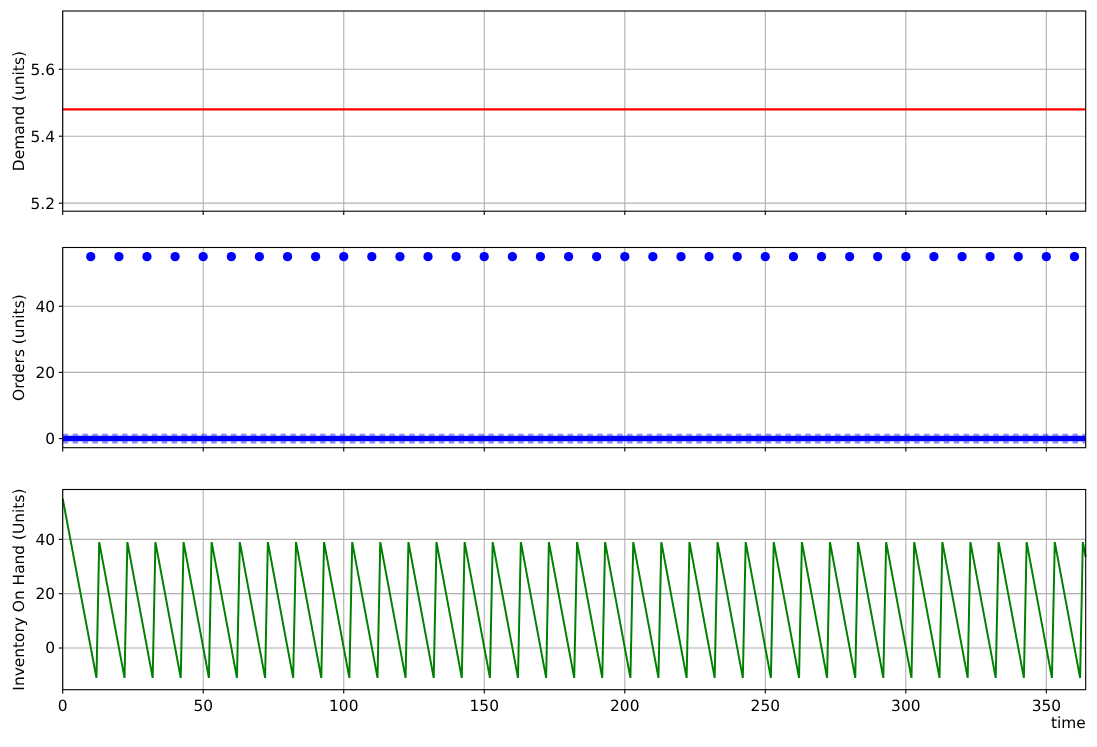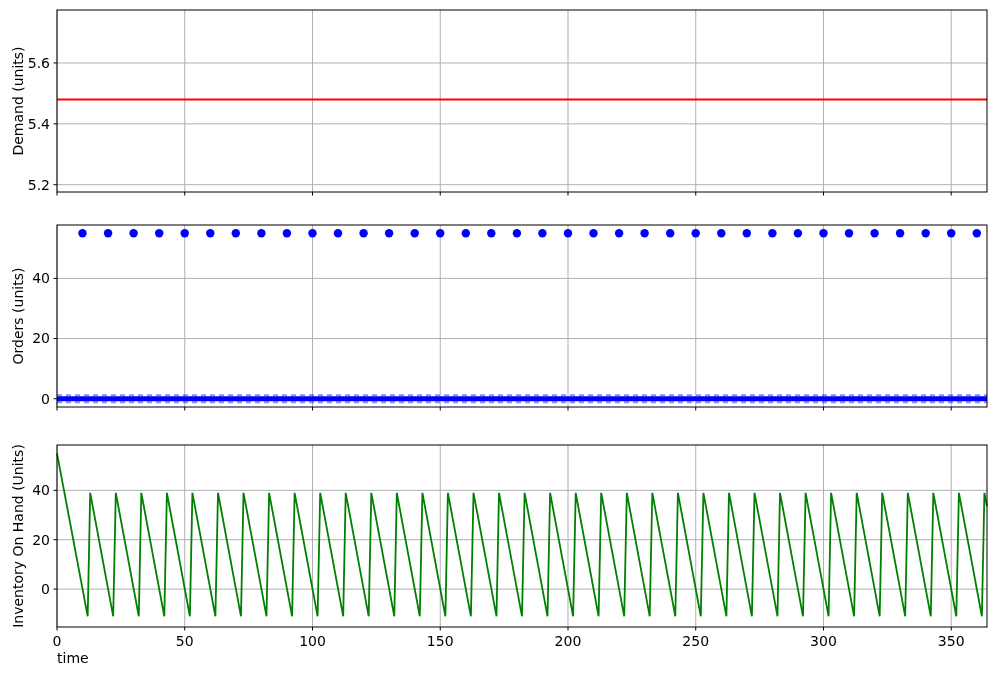--- a/index.html
+++ b/index.html
@@ -19,21 +19,21 @@
   .ylabel{
     position:absolute;
     transform:translate(-50%,-50%) rotate(-90deg);
     white-space:nowrap;
     font-size:14px;
     color:#000000;
   }
   .xlabel{
     position:absolute;
     left:57px;width:930px;top:650px;
-    text-align:left;
+    text-align:right;
     font-size:14px;
     color:#000000;
   }
 </style>
 </head>
 <body>
 
 <div class="fig">
   <svg id="plot-svg" width="997" height="679" viewBox="0 0 997 679">
       <g>

